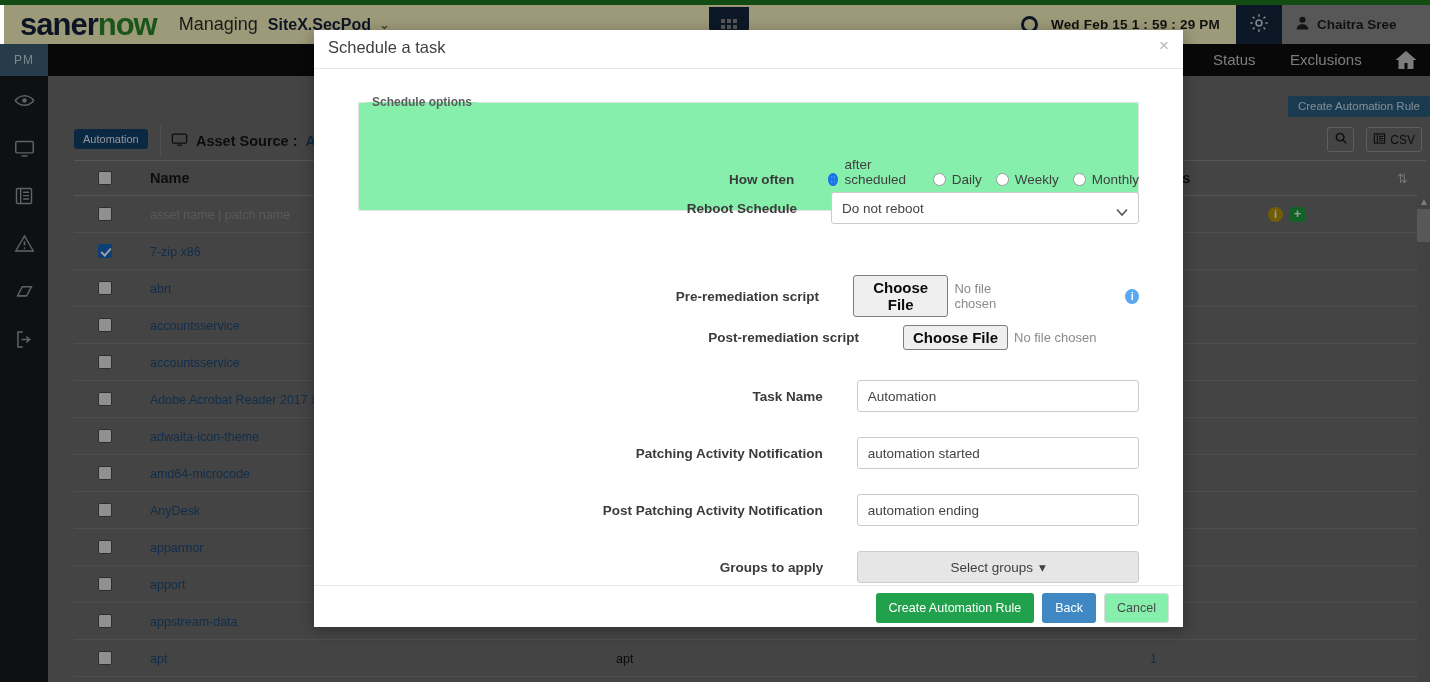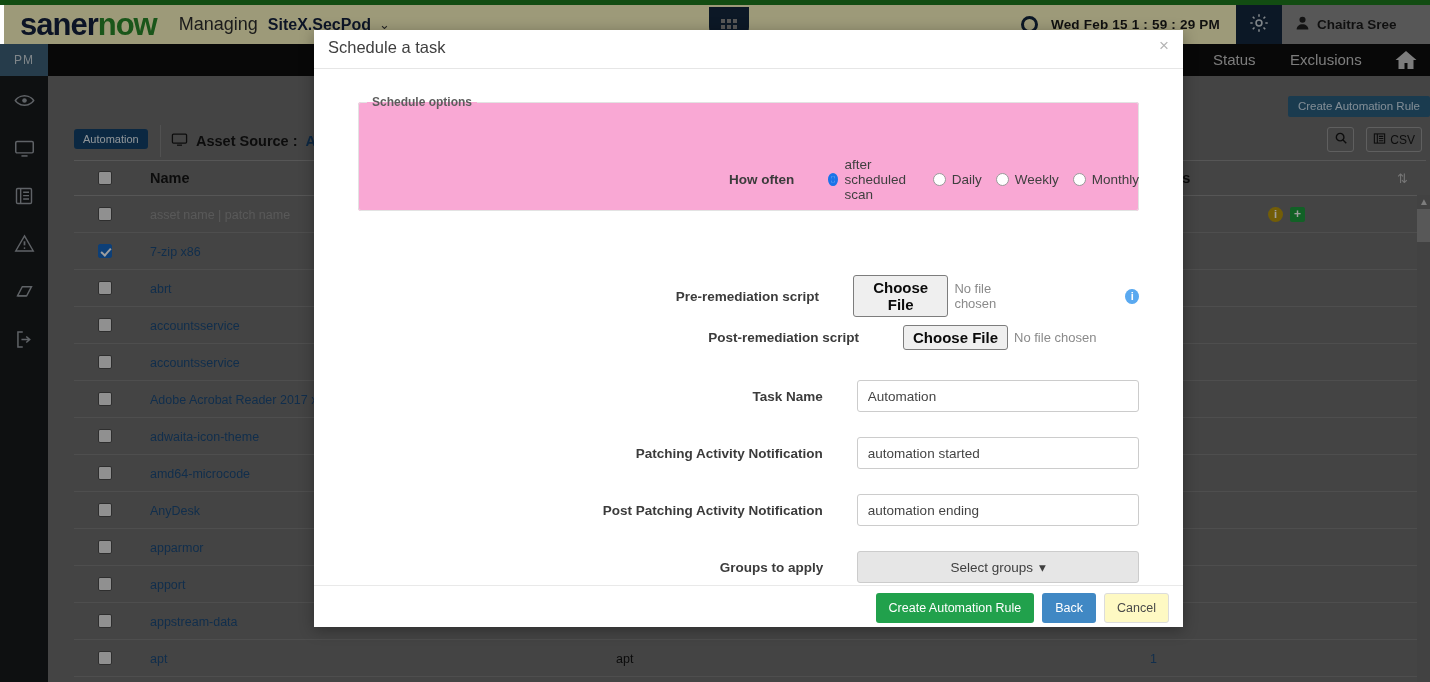--- a/index.html
+++ b/index.html
@@ -107,21 +107,21 @@
     background:#fff; box-shadow:0 3px 14px rgba(0,0,0,.32);margin-left:12px;
   }
   .modal-head { position:relative; height:39px; border-bottom:1px solid #e6e6e6; }
   .modal-title { position:absolute; left:14px; top:8px; font-size:16.5px; color:#3f3f3f; }
   .modal-close { position:absolute; right:14px; top:7px; color:#b5b5b5; font-size:17px; line-height:1; background:none; border:none; cursor:pointer; padding:0; font-family:inherit; }
   .modal-body { position:relative; height:516px; padding:0; }
   .modal-foot { position:relative; height:41px; border-top:1px solid #e9e9e9; }
 
   fieldset.sched {
     position:absolute; left:44px; top:26px; width:781px; height:116px;
-    border:1px solid #e3e3e3; border-radius:3px; margin:0; padding:0; background:#f9a8d4;
+    border:1px solid #e3e3e3; border-radius:3px; margin:0; padding:0; background:#86efac;
   }
   fieldset.sched legend { margin-left:8px; padding:0 5px; font-size:12px; font-weight:700; color:#5d5d5d; }
 
   .frow { position:absolute; display:flex; align-items:center; }
   .flabel { font-size:13.5px; font-weight:700; color:#3b3b3b; text-align:right; }
 
   .radios { display:flex; align-items:center; gap:14px; }
   .radio-item { display:flex; align-items:center; gap:6px; cursor:pointer; }
   .rdo { width:13px; height:13px; border:1.5px solid #9a9a9a; border-radius:50%; background:#fff; }
   .rdo.on { border:3.5px solid #1a73e8; background:#fff; box-shadow:inset 0 0 0 2px #1a73e8; }
@@ -147,21 +147,21 @@
 
   .groups-btn {
     width:308px; height:32px; border:1px solid #ccc; border-radius:3px; background:#e6e6e6;
     font-size:13.5px; color:#3f3f3f; font-family:inherit; cursor:pointer;
     display:flex; align-items:center; justify-content:center; gap:6px;
   }
 
   .btn { border-radius:3px; font-size:12.5px; padding:7px 12px; font-family:inherit; cursor:pointer; border:1px solid transparent; }
   .btn-green { background:#21a14c; color:#fff; }
   .btn-blue  { background:#4088c4; color:#fff; }
-  .btn-gray  { background:#fef9c3; color:#4a4a4a; border-color:#dcdcdc; }
+  .btn-gray  { background:#86efac; color:#4a4a4a; border-color:#dcdcdc; }
   .foot-btns { position:absolute; right:14px; top:7px; display:flex; gap:8px; }
 </style>
 </head>
 <body>
 
 <div id="app">
 
   <div id="backdrop-app" class="dim">
 
     <div class="green-strip"></div>
@@ -471,20 +471,33 @@
             <span class="rdo"></span>
             <span class="rlabel">Weekly</span>
           </label>
           <label class="radio-item">
             <span class="rdo"></span>
             <span class="rlabel">Monthly</span>
           </label>
         </div>
       </div>
 
+      <div class="frow" style="left:44px; top:123px; width:781px;">
+        <div class="flabel" style="width:545px; padding-right:34px;">Reboot Schedule</div>
+        <div class="sel-wrap">
+          <select class="inp" style="width:308px;">
+            <option>Do not reboot</option>
+          </select>
+          <span class="sel-caret">
+            <svg width="12" height="9" viewBox="0 0 12 9" fill="none" stroke="#555" stroke-width="1.6">
+                <path d="M1 1.5 6 7 11 1.5"></path>
+              </svg>
+          </span>
+        </div>
+      </div>
 
       <div class="frow" style="left:44px; top:206px; width:781px;">
         <div class="flabel" style="width:545px; padding-right:34px;">Pre-remediation script</div>
         <div class="file-row">
           <button class="choose-btn">Choose File</button>
           <span class="no-file">No file chosen</span>
         </div>
         <div class="info-ic" style="margin-left:98px;">i</div>
       </div>
 

